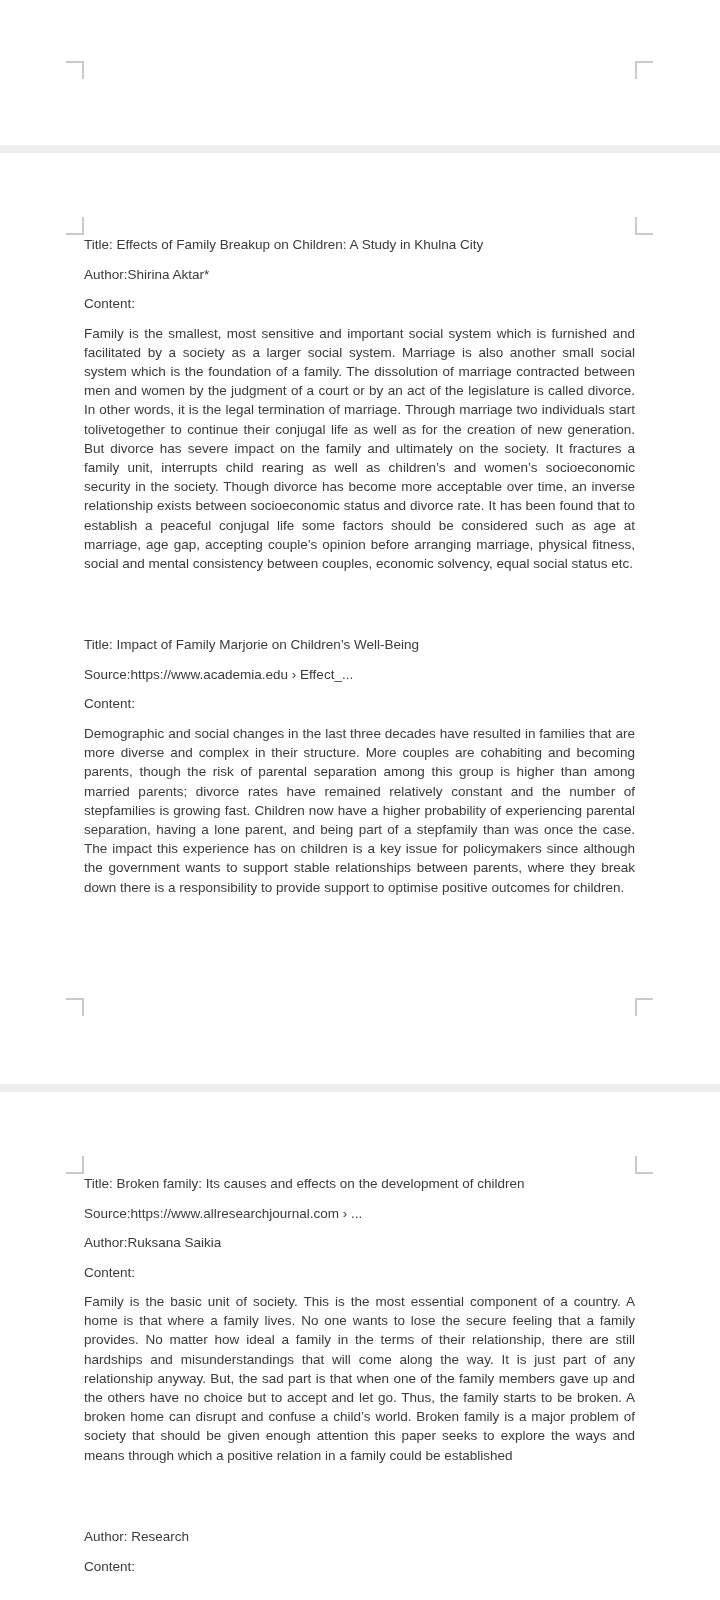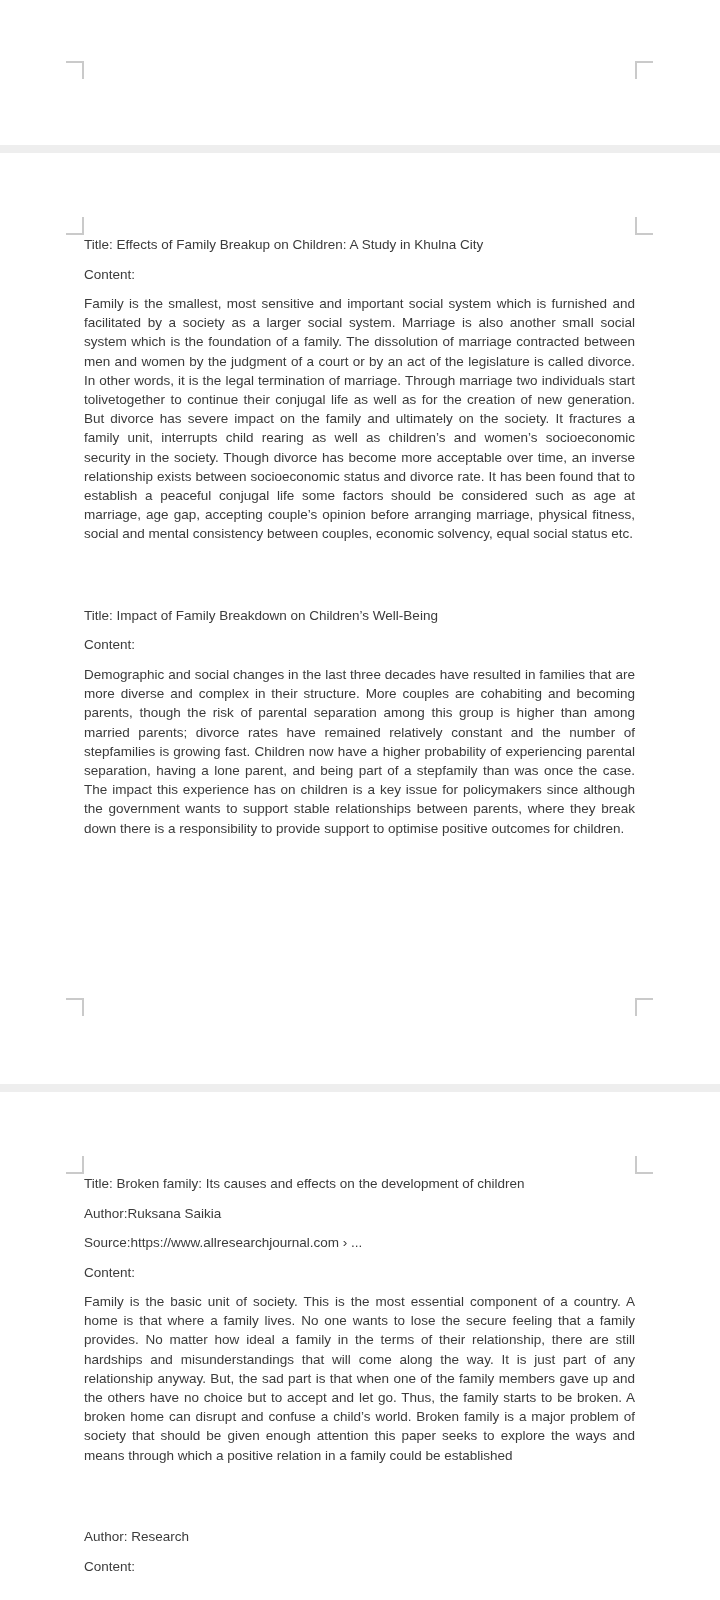--- a/index.html
+++ b/index.html
@@ -65,45 +65,47 @@
 
   <div class="page page-main">
     <div class="mark tl" style="left:66px; top:64px;"></div>
     <div class="mark tr" style="left:635px; top:64px;"></div>
     <div class="mark bl" style="left:66px; top:845px;"></div>
     <div class="mark br" style="left:635px; top:845px;"></div>
 
     <div class="content">
       <section>
         <p>Title: Effects of Family Breakup on Children: A Study in Khulna City</p>
+        <p>Author:Shirina Aktar*</p>
         <p>Content:</p>
         <p>Family is the smallest, most sensitive and important social system which is furnished and facilitated by a society as a larger social system. Marriage is also another small social system which is the foundation of a family. The dissolution of marriage contracted between men and women by the judgment of a court or by an act of the legislature is called divorce. In other words, it is the legal termination of marriage. Through marriage two individuals start tolivetogether to continue their conjugal life as well as for the creation of new generation. But divorce has severe impact on the family and ultimately on the society. It fractures a family unit, interrupts child rearing as well as children’s and women’s socioeconomic security in the society. Though divorce has become more acceptable over time, an inverse relationship exists between socioeconomic status and divorce rate. It has been found that to establish a peaceful conjugal life some factors should be considered such as age at marriage, age gap, accepting couple’s opinion before arranging marriage, physical fitness, social and mental consistency between couples, economic solvency, equal social status etc.</p>
       </section>
 
       <div class="gap"></div>
 
       <section>
-        <p>Title: Impact of Family Breakdown on Children’s Well-Being</p>
+        <p>Title: Impact of Family Marjorie on Children’s Well-Being</p>
+        <p>Source:https://www.academia.edu › Effect_...</p>
         <p>Content:</p>
         <p>Demographic and social changes in the last three decades have resulted in families that are more diverse and complex in their structure. More couples are cohabiting and becoming parents, though the risk of parental separation among this group is higher than among married parents; divorce rates have remained relatively constant and the number of stepfamilies is growing fast. Children now have a higher probability of experiencing parental separation, having a lone parent, and being part of a stepfamily than was once the case. The impact this experience has on children is a key issue for policymakers since although the government wants to support stable relationships between parents, where they break down there is a responsibility to provide support to optimise positive outcomes for children.</p>
       </section>
     </div>
   </div>
 
   <div class="sep"></div>
 
   <div class="page page-last">
     <div class="mark tl" style="left:66px; top:64px;"></div>
     <div class="mark tr" style="left:635px; top:64px;"></div>
 
     <div class="content">
       <section>
         <p>Title: Broken family: Its causes and effects on the development of children</p>
+        <p>Source:https://www.allresearchjournal.com › ...</p>
         <p>Author:Ruksana Saikia</p>
-        <p>Source:https://www.allresearchjournal.com › ...</p>
         <p>Content:</p>
         <p>Family is the basic unit of society. This is the most essential component of a country. A home is that where a family lives. No one wants to lose the secure feeling that a family provides. No matter how ideal a family in the terms of their relationship, there are still hardships and misunderstandings that will come along the way. It is just part of any relationship anyway. But, the sad part is that when one of the family members gave up and the others have no choice but to accept and let go. Thus, the family starts to be broken. A broken home can disrupt and confuse a child’s world. Broken family is a major problem of society that should be given enough attention this paper seeks to explore the ways and means through which a positive relation in a family could be established</p>
       </section>
 
       <div class="gap"></div>
 
       <section>
         <p>Author: Research</p>
         <p>Content:</p>
       </section>

